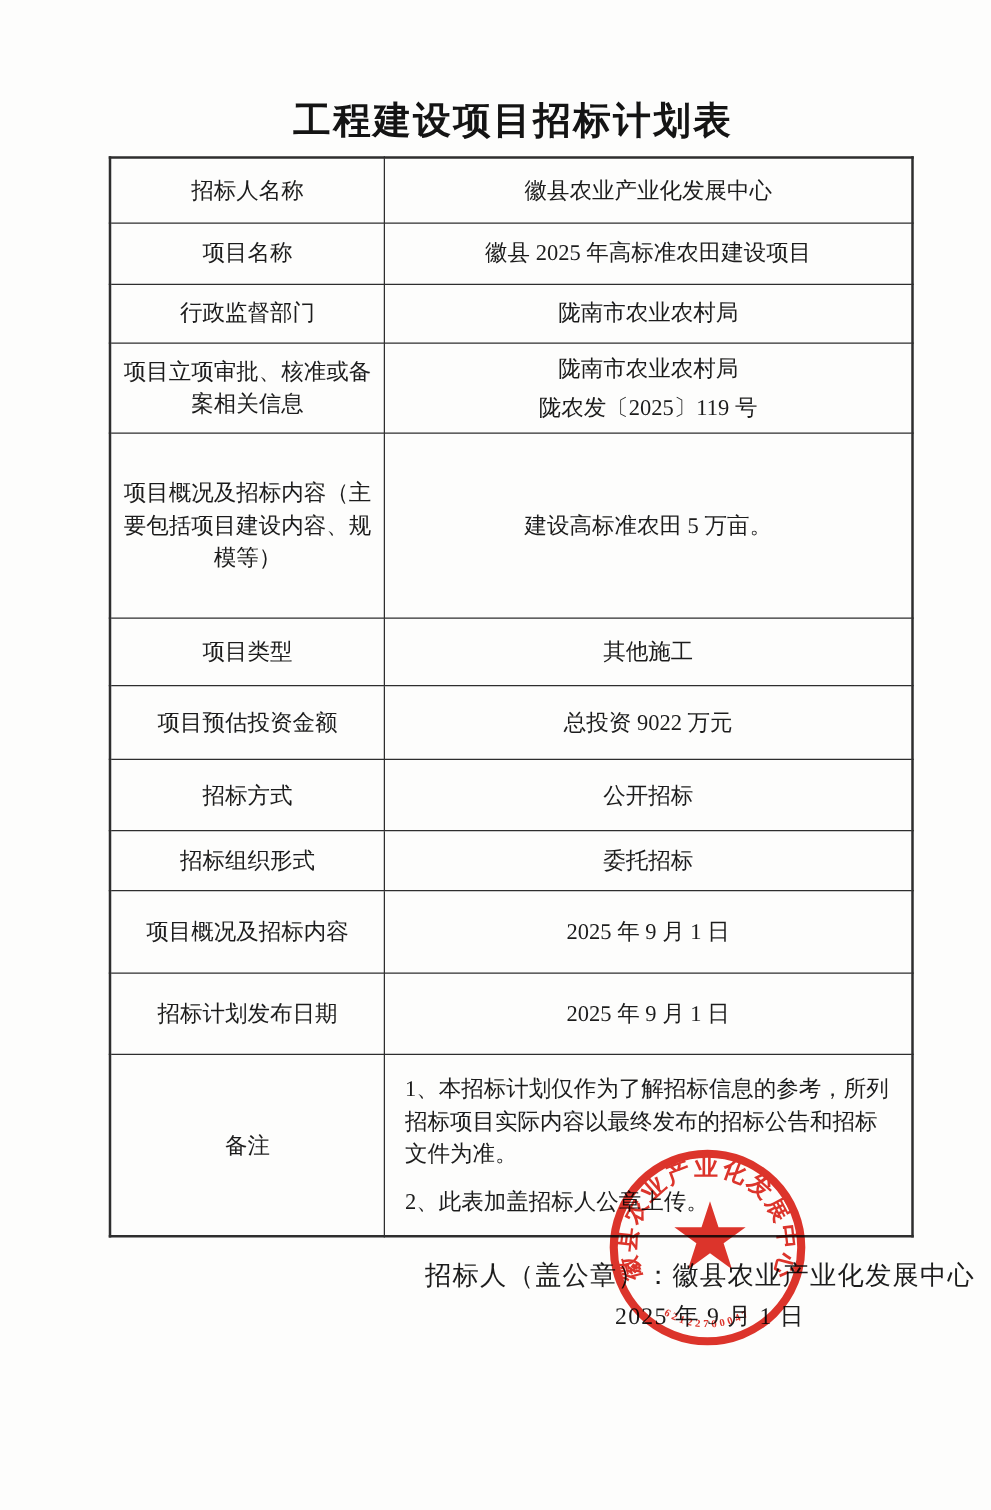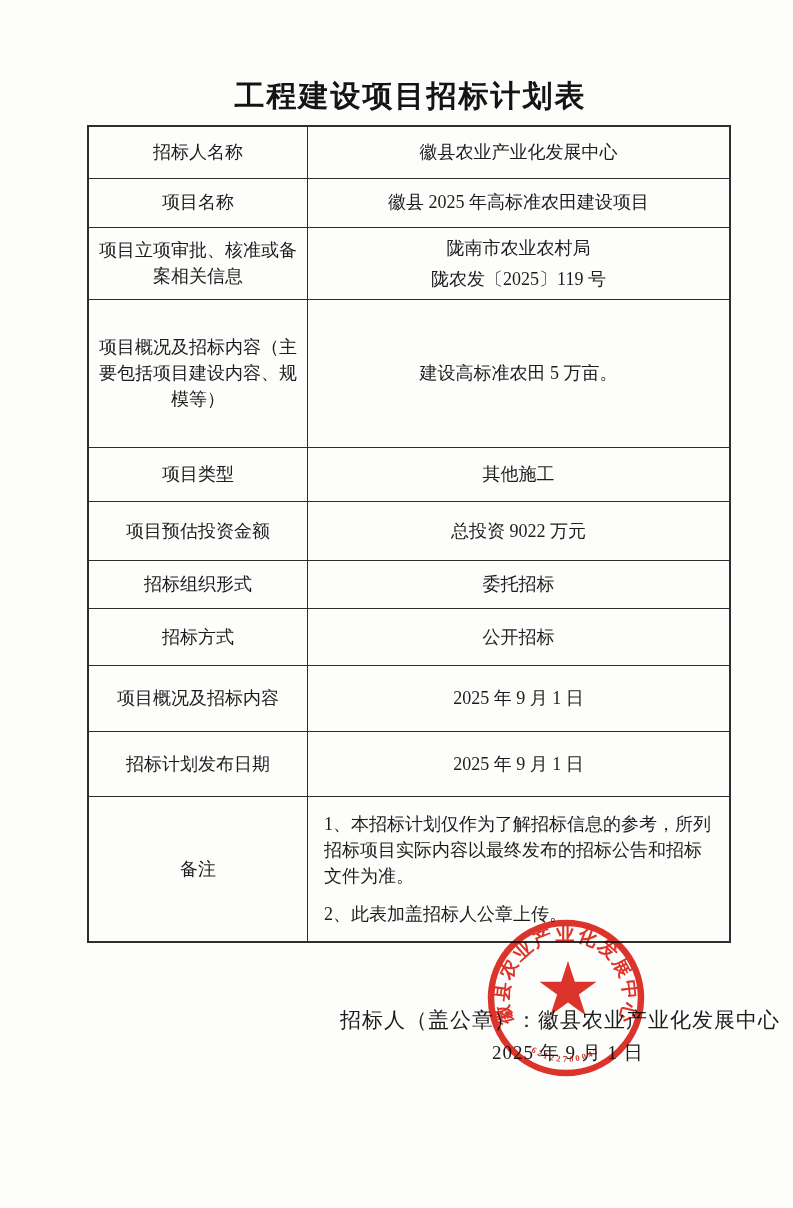--- a/index.html
+++ b/index.html
@@ -79,46 +79,50 @@
 <table class="plan-table">
   <tbody>
     <tr style="height:52px;">
       <td class="label-cell">招标人名称</td>
       <td class="value-cell">徽县农业产业化发展中心</td>
     </tr>
     <tr style="height:49px;">
       <td class="label-cell">项目名称</td>
       <td class="value-cell">徽县 2025 年高标准农田建设项目</td>
     </tr>
+    <tr style="height:47px;">
+      <td class="label-cell">行政监督部门</td>
+      <td class="value-cell">陇南市农业农村局</td>
+    </tr>
     <tr style="height:72px;margin-top:12px;">
       <td class="label-cell">项目立项审批、核准或备案相关信息</td>
       <td class="value-cell">
         <div class="vline">陇南市农业农村局</div>
         <div class="vline">陇农发〔2025〕119 号</div>
       </td>
     </tr>
     <tr style="height:148px;">
       <td class="label-cell">项目概况及招标内容（主要包括项目建设内容、规模等）</td>
       <td class="value-cell">建设高标准农田 5 万亩。</td>
     </tr>
     <tr style="height:54px;">
       <td class="label-cell">项目类型</td>
       <td class="value-cell">其他施工</td>
     </tr>
     <tr style="height:59px;">
       <td class="label-cell">项目预估投资金额</td>
       <td class="value-cell">总投资 9022 万元</td>
     </tr>
+    <tr style="height:57px;">
+      <td class="label-cell">招标方式</td>
+      <td class="value-cell">公开招标</td>
+    </tr>
     <tr style="height:48px;">
       <td class="label-cell">招标组织形式</td>
       <td class="value-cell">委托招标</td>
-    </tr>
-    <tr style="height:57px;">
-      <td class="label-cell">招标方式</td>
-      <td class="value-cell">公开招标</td>
     </tr>
     <tr style="height:66px;">
       <td class="label-cell">项目概况及招标内容</td>
       <td class="value-cell">2025 年 9 月 1 日</td>
     </tr>
     <tr style="height:65px;">
       <td class="label-cell">招标计划发布日期</td>
       <td class="value-cell">2025 年 9 月 1 日</td>
     </tr>
     <tr style="height:107px;">

